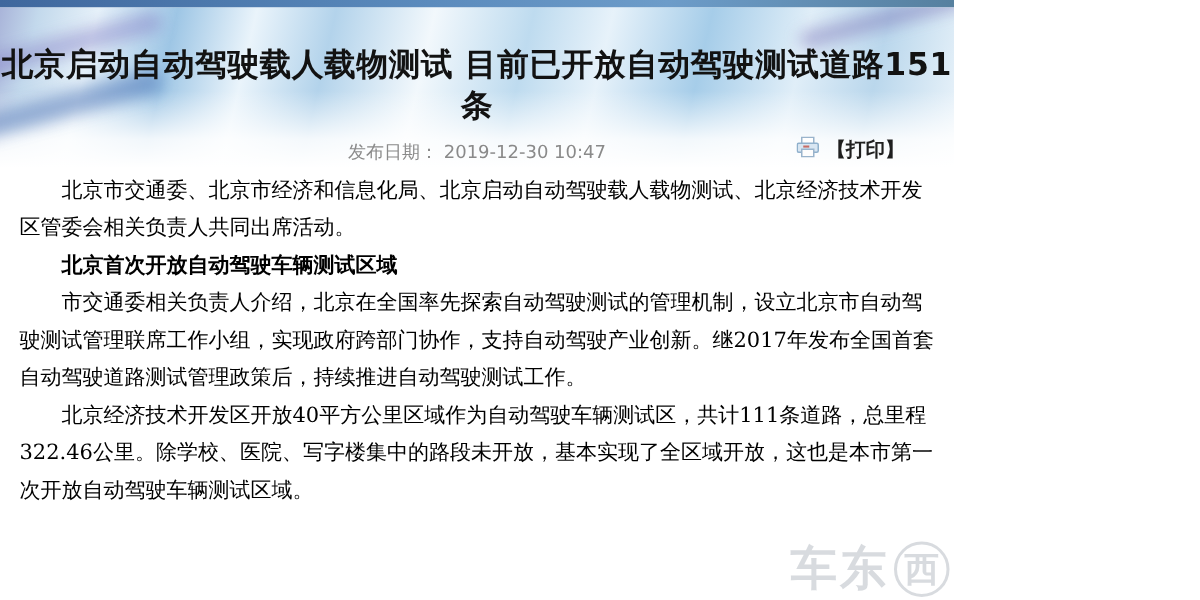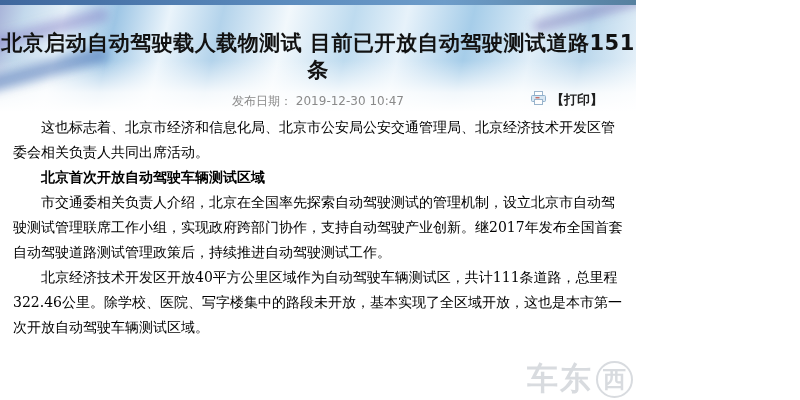--- a/index.html
+++ b/index.html
@@ -97,21 +97,21 @@
         <rect x="3.5" y="0.5" width="8" height="5" fill="#ffffff" stroke="#9ab4cc" stroke-width="1"></rect>
         <rect x="0.5" y="4.5" width="14" height="6" rx="1" fill="#d8e6f2" stroke="#8fb0cc" stroke-width="1"></rect>
         <rect x="3.5" y="8.5" width="8" height="5" fill="#fdfdfd" stroke="#9ab4cc" stroke-width="1"></rect>
         <rect x="4.5" y="6" width="4" height="1.4" fill="#c0392b" opacity="0.7"></rect>
       </svg>
     </span>
     <span>【打印】</span>
   </div>
 
   <div class="article">
-    <p>这也标志着、北京市经济和信息化局、北京市公安局公安交通管理局、北京经济技术开发区管委会相关负责人共同出席活动。</p>
+    <p>北京市交通委、北京市经济和信息化局、北京启动自动驾驶载人载物测试、北京经济技术开发区管委会相关负责人共同出席活动。</p>
     <p class="heading">北京首次开放自动驾驶车辆测试区域</p>
     <p>市交通委相关负责人介绍，北京在全国率先探索自动驾驶测试的管理机制，设立北京市自动驾驶测试管理联席工作小组，实现政府跨部门协作，支持自动驾驶产业创新。继2017年发布全国首套自动驾驶道路测试管理政策后，持续推进自动驾驶测试工作。</p>
     <p>北京经济技术开发区开放40平方公里区域作为自动驾驶车辆测试区，共计111条道路，总里程322.46公里。除学校、医院、写字楼集中的路段未开放，基本实现了全区域开放，这也是本市第一次开放自动驾驶车辆测试区域。</p>
 
   </div>
 
   <div class="watermark">
     <span class="wm-text">车东</span>
     <span class="wm-circle">西</span>
   </div>

